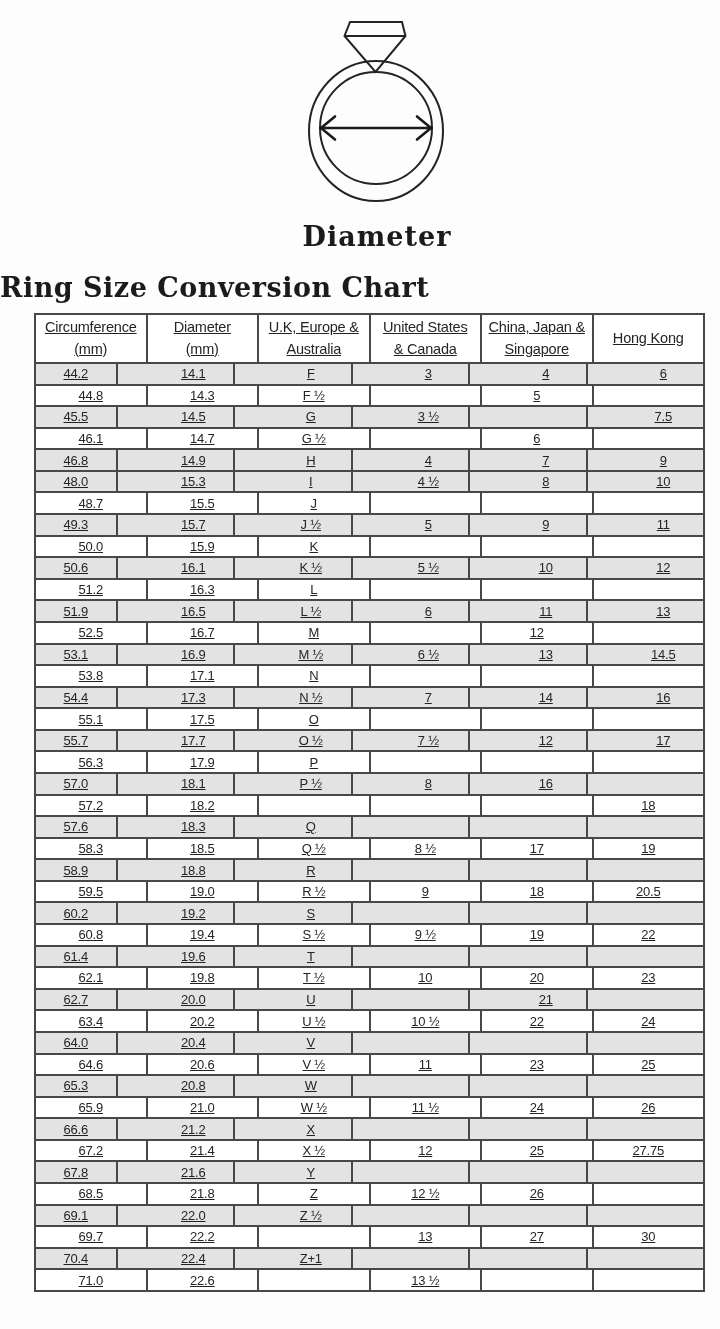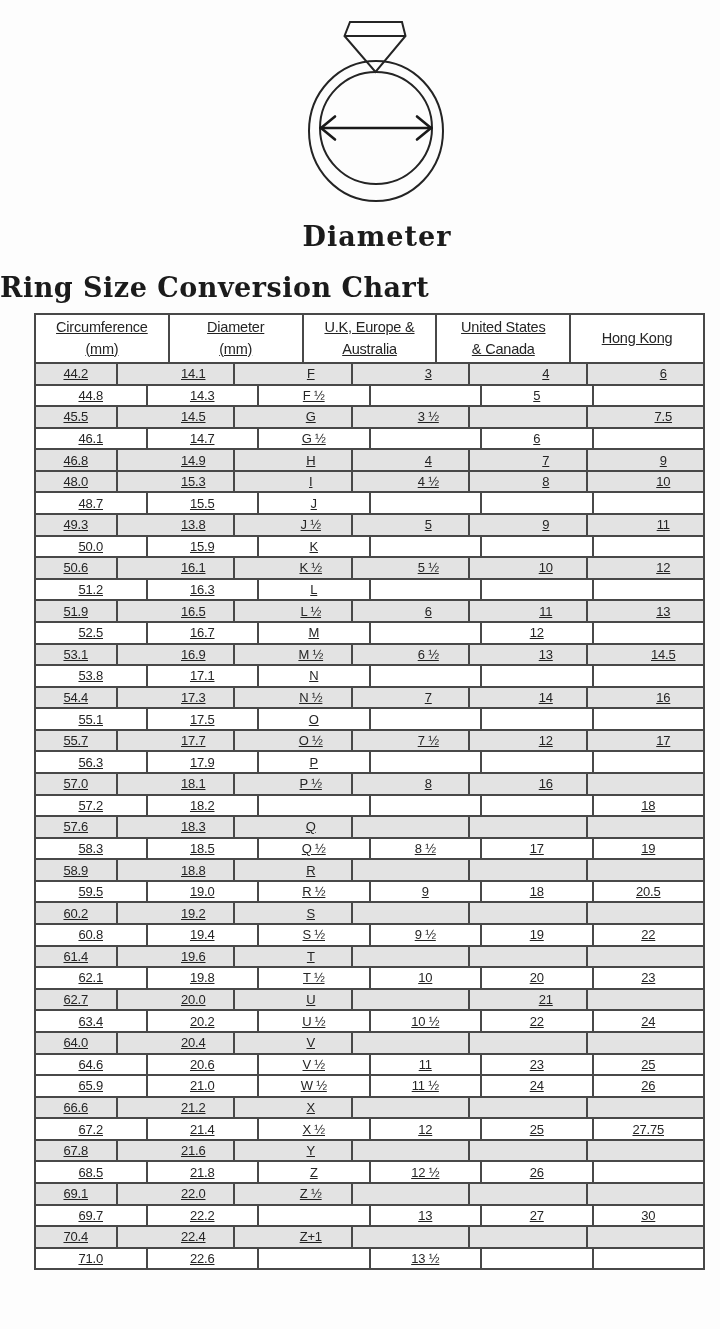--- a/index.html
+++ b/index.html
@@ -124,20 +124,24 @@
     </div>
     <div class="th">
       <span>U.K, Europe &amp;</span>
       <span>Australia</span>
     </div>
     <div class="th">
       <span>United States</span>
       <span>&amp; Canada</span>
     </div>
     <div class="th">
+      <span>China, Japan &amp;</span>
+      <span>Singapore</span>
+    </div>
+    <div class="th">
       <span>Hong Kong</span>
       <span></span>
     </div>
   </div>
   <div class="tbody">
       <div class="tr alt">
         <div class="td">44.2</div>
         <div class="td">14.1</div>
         <div class="td">F</div>
         <div class="td">3</div>
@@ -187,21 +191,21 @@
       <div class="tr">
         <div class="td">48.7</div>
         <div class="td">15.5</div>
         <div class="td">J</div>
         <div class="td"></div>
         <div class="td"></div>
         <div class="td"></div>
       </div>
       <div class="tr alt">
         <div class="td">49.3</div>
-        <div class="td">13.8</div>
+        <div class="td">15.7</div>
         <div class="td">J ½</div>
         <div class="td">5</div>
         <div class="td">9</div>
         <div class="td">11</div>
       </div>
       <div class="tr">
         <div class="td">50.0</div>
         <div class="td">15.9</div>
         <div class="td">K</div>
         <div class="td"></div>
@@ -393,20 +397,28 @@
         <div class="td"></div>
       </div>
       <div class="tr">
         <div class="td">64.6</div>
         <div class="td">20.6</div>
         <div class="td">V ½</div>
         <div class="td">11</div>
         <div class="td">23</div>
         <div class="td">25</div>
       </div>
+      <div class="tr alt">
+        <div class="td">65.3</div>
+        <div class="td">20.8</div>
+        <div class="td">W</div>
+        <div class="td"></div>
+        <div class="td"></div>
+        <div class="td"></div>
+      </div>
       <div class="tr">
         <div class="td">65.9</div>
         <div class="td">21.0</div>
         <div class="td">W ½</div>
         <div class="td">11 ½</div>
         <div class="td">24</div>
         <div class="td">26</div>
       </div>
       <div class="tr alt">
         <div class="td">66.6</div>

